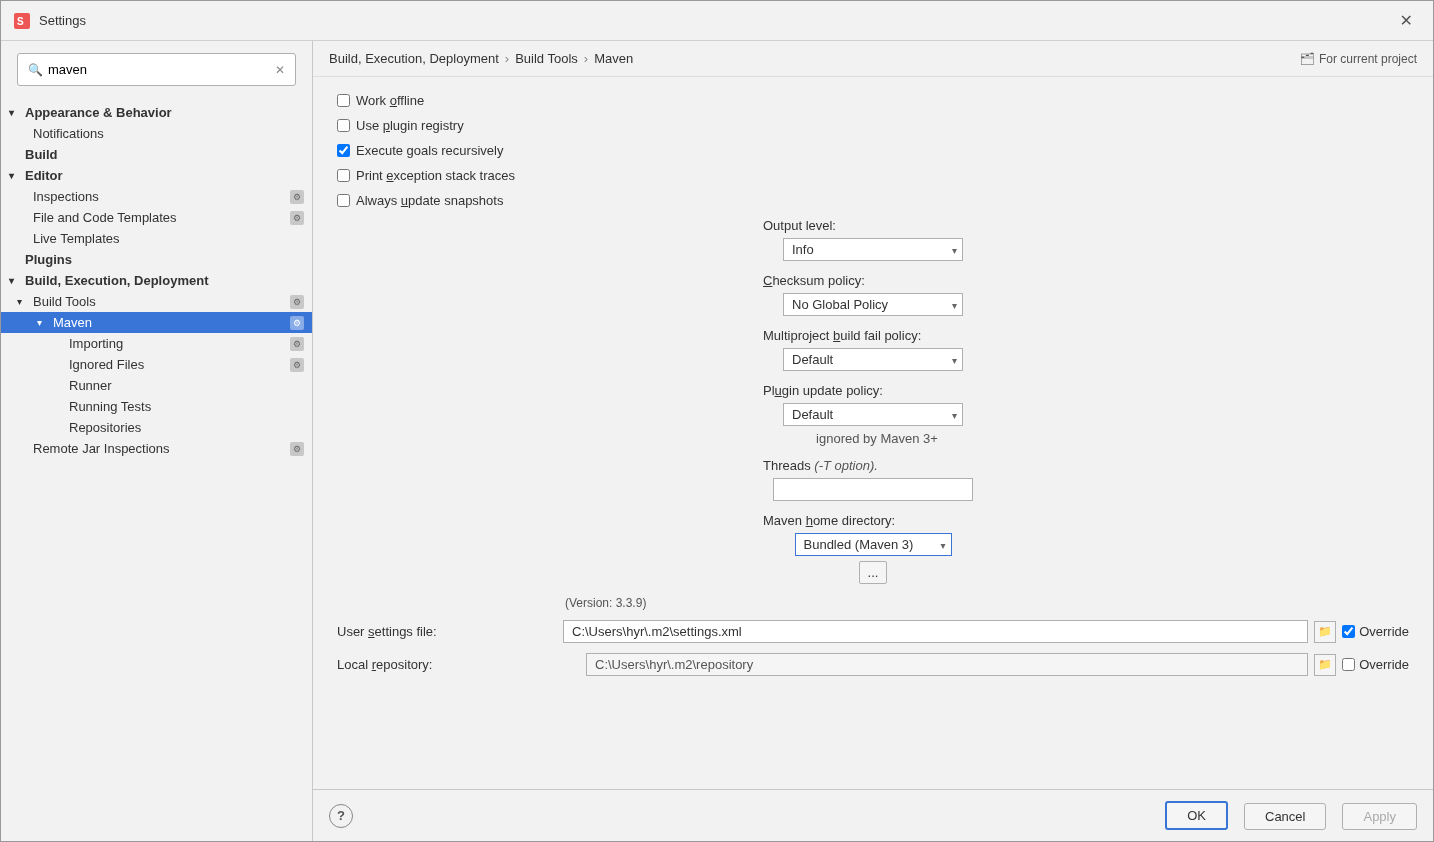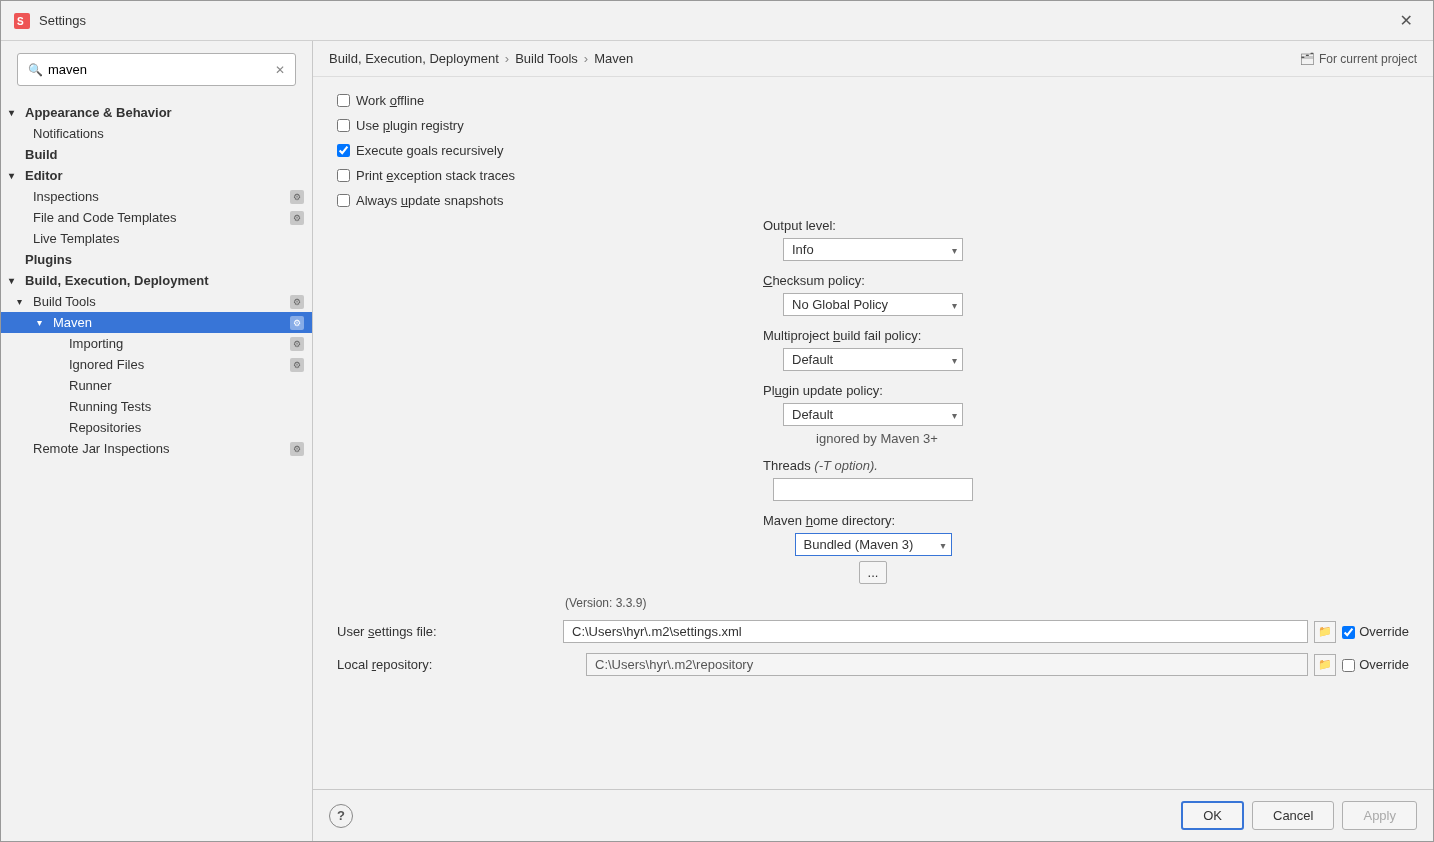--- a/index.html
+++ b/index.html
@@ -294,21 +294,21 @@
       background: #f5f5f5;
       cursor: pointer;
       display: flex;
       align-items: center;
       justify-content: center;
       font-size: 11px;
       color: #555;
     }
     .override-checkbox-wrap {
       display: flex;
-      align-items: flex-end;
+      align-items: center;
       gap: 4px;
       white-space: nowrap;
     }
     .override-checkbox-wrap input { cursor: pointer; }
     .ignored-label {
       font-size: 13px;
       color: #555;
       margin-left: 8px;
     }
 
@@ -332,21 +332,22 @@
       cursor: pointer;
       display: flex;
       align-items: center;
       justify-content: center;
       font-size: 13px;
       font-weight: bold;
       color: #555;
     }
     .action-buttons {
       display: flex;
-      gap: 8px;
+      gap: 16px;
+      align-items: flex-end;
     }
     .action-btn {
       padding: 5px 20px;
       font-size: 13px;
       cursor: pointer;
       border-radius: 3px;
       border: 1px solid #b0b0b0;
       background: #f5f5f5;
       color: #333;
     }

